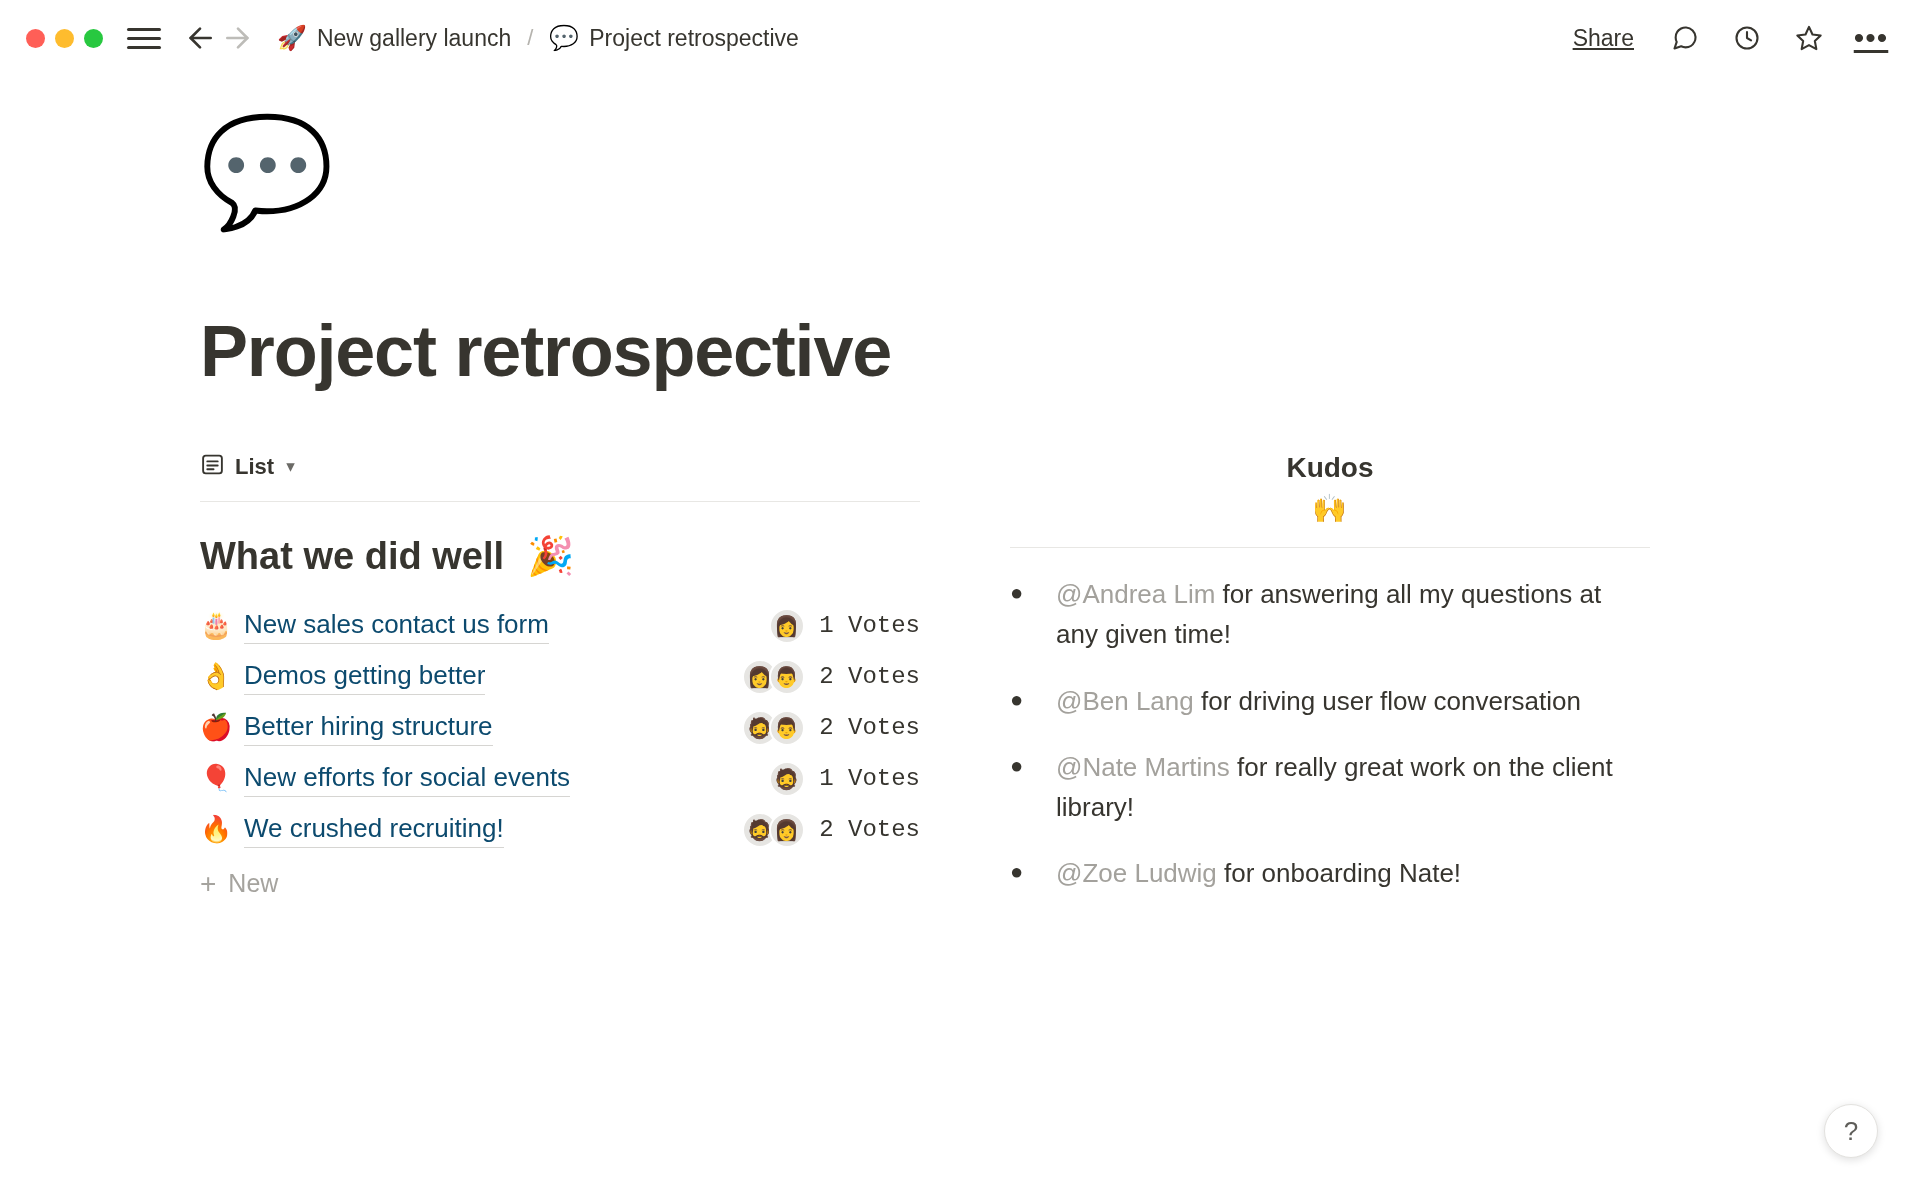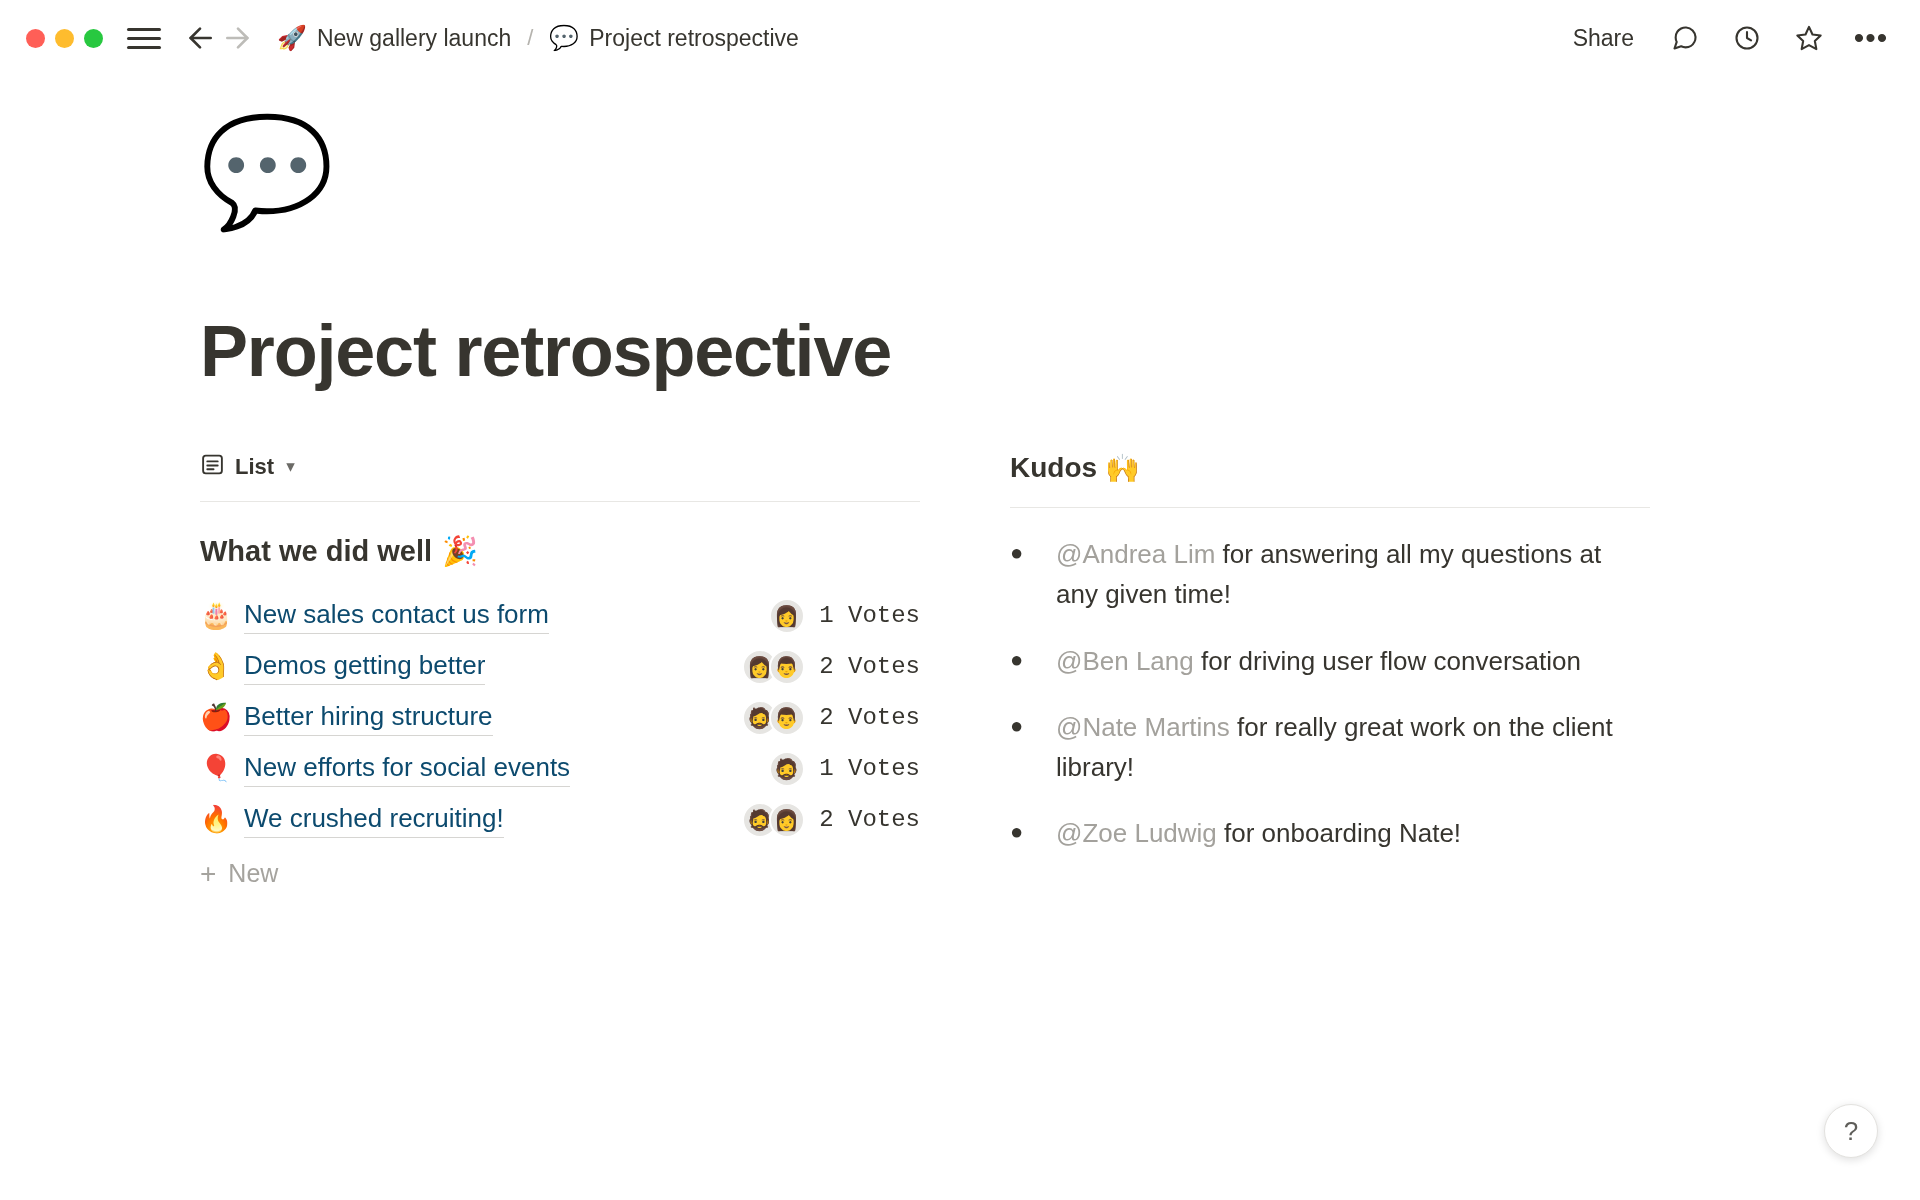--- a/index.html
+++ b/index.html
@@ -57,21 +57,21 @@
     padding: 4px 6px;
     border-radius: 4px;
     cursor: pointer;
     white-space: nowrap;
   }
   .crumb-emoji { font-size: 24px; line-height: 1; }
   .crumb-sep { color: #b5b3ae; padding: 0 10px; font-size: 22px; }
 
   .topbar-right {
     margin-left: auto;
-    display: flex; align-items: center; gap: 28px;
+    display: flex; align-items: center; gap: 28px; text-decoration: underline;
   }
   .share-btn {
     font-size: 23px;
     color: #37352f;
     cursor: pointer;
     padding: 4px 6px;
   }
   .tb-icon {
     width: 34px; height: 34px;
     display: flex; align-items: center; justify-content: center;
@@ -112,24 +112,24 @@
     display: flex; align-items: center; gap: 10px;
     padding-bottom: 6px;
     cursor: pointer;
   }
   .view-tab .label { font-size: 22px; font-weight: bold; color: #37352f; }
   .view-chevron { font-size: 17px; color: #6b6a66; margin-left: 2px; }
   .rule { border-bottom: 1.5px solid #e8e7e4; margin-top: 14px; }
 
   .section-heading {
     margin-top: 32px;
-    font-size: 29px;
+    font-size: 38px;
     font-weight: bold;
     color: #37352f;
-    display: flex; align-items: center; gap: 10px;
+    display: flex; align-items: center; gap: 23px;
   }
 
   .list-rows { margin-top: 22px; }
   .list-row {
     display: flex; align-items: center;
     height: 51px;
     cursor: pointer;
   }
   .row-emoji { font-size: 26px; width: 44px; flex: none; }
   .row-title {
@@ -160,21 +160,21 @@
     margin-top: 14px;
     color: #a5a39e;
     font-size: 25px;
     cursor: pointer;
   }
   .plus { font-size: 28px; line-height: 1; }
 
   
   .kudos-title {
     font-size: 28px; font-weight: bold; color: #37352f;
-    display: flex; gap: 8px;
+    display: flex; align-items: center; gap: 8px; flex-direction: column;
   }
   .kudos-rule { border-bottom: 1.5px solid #e8e7e4; margin-top: 22px; }
   .kudos-list { margin-top: 26px; list-style: none; }
   .kudos-item {
     display: flex;
     font-size: 26px;
     line-height: 1.55;
     margin-bottom: 26px;
     color: #37352f;
   }

